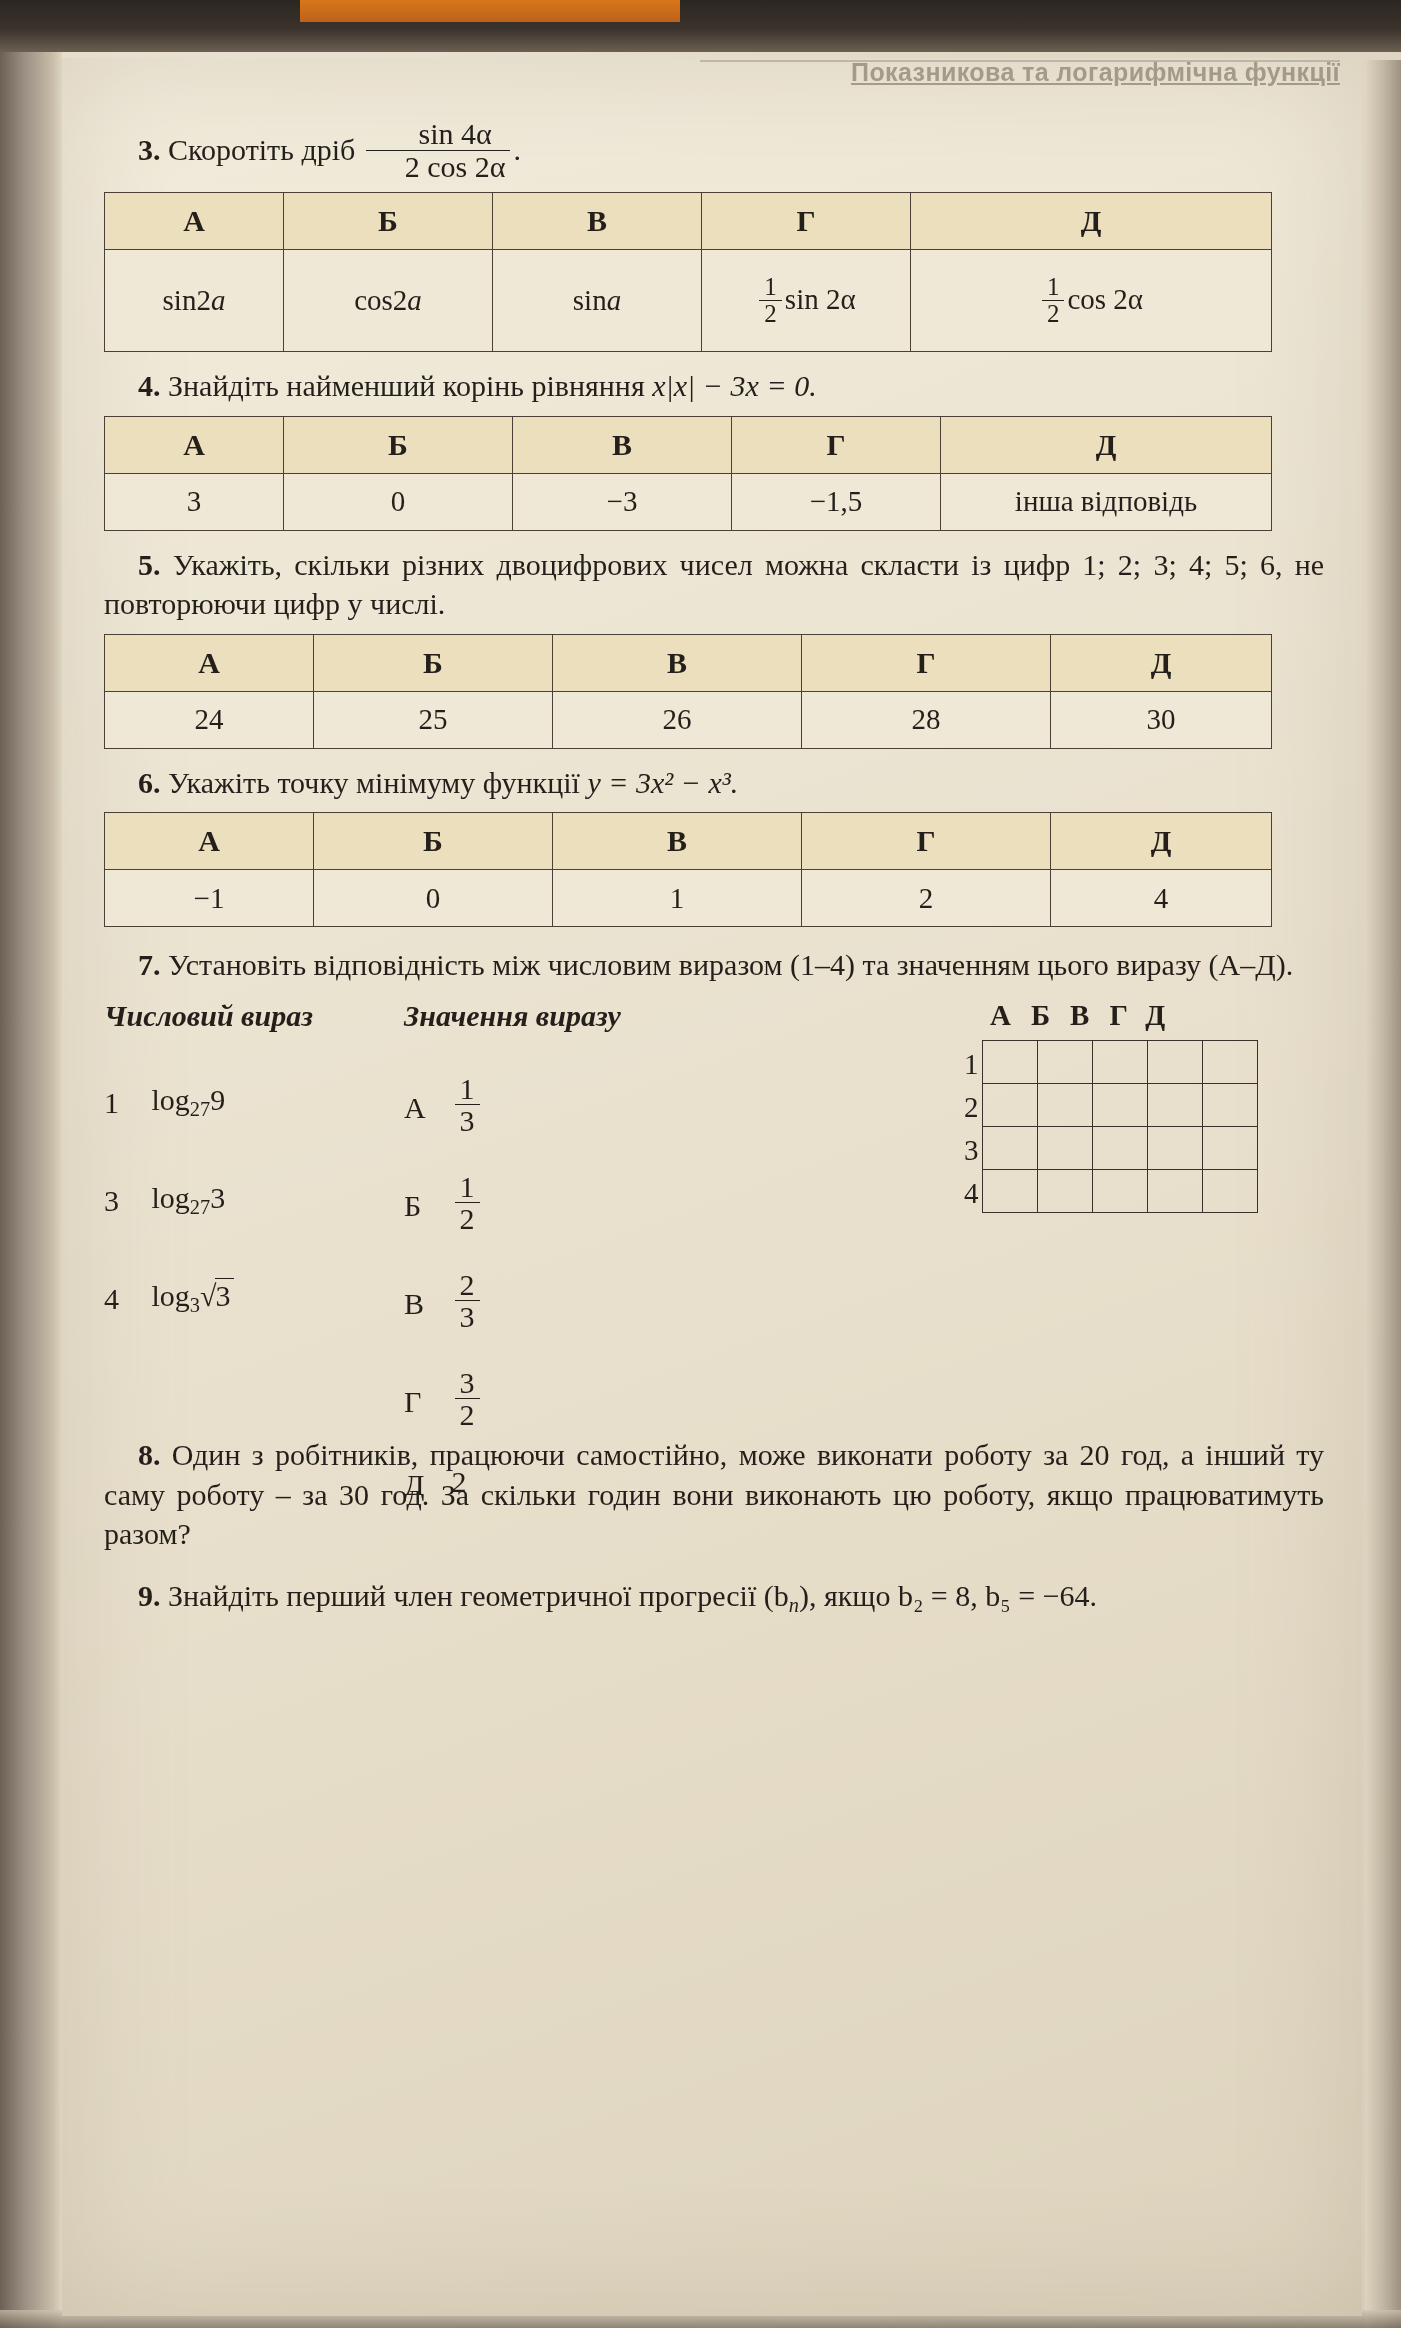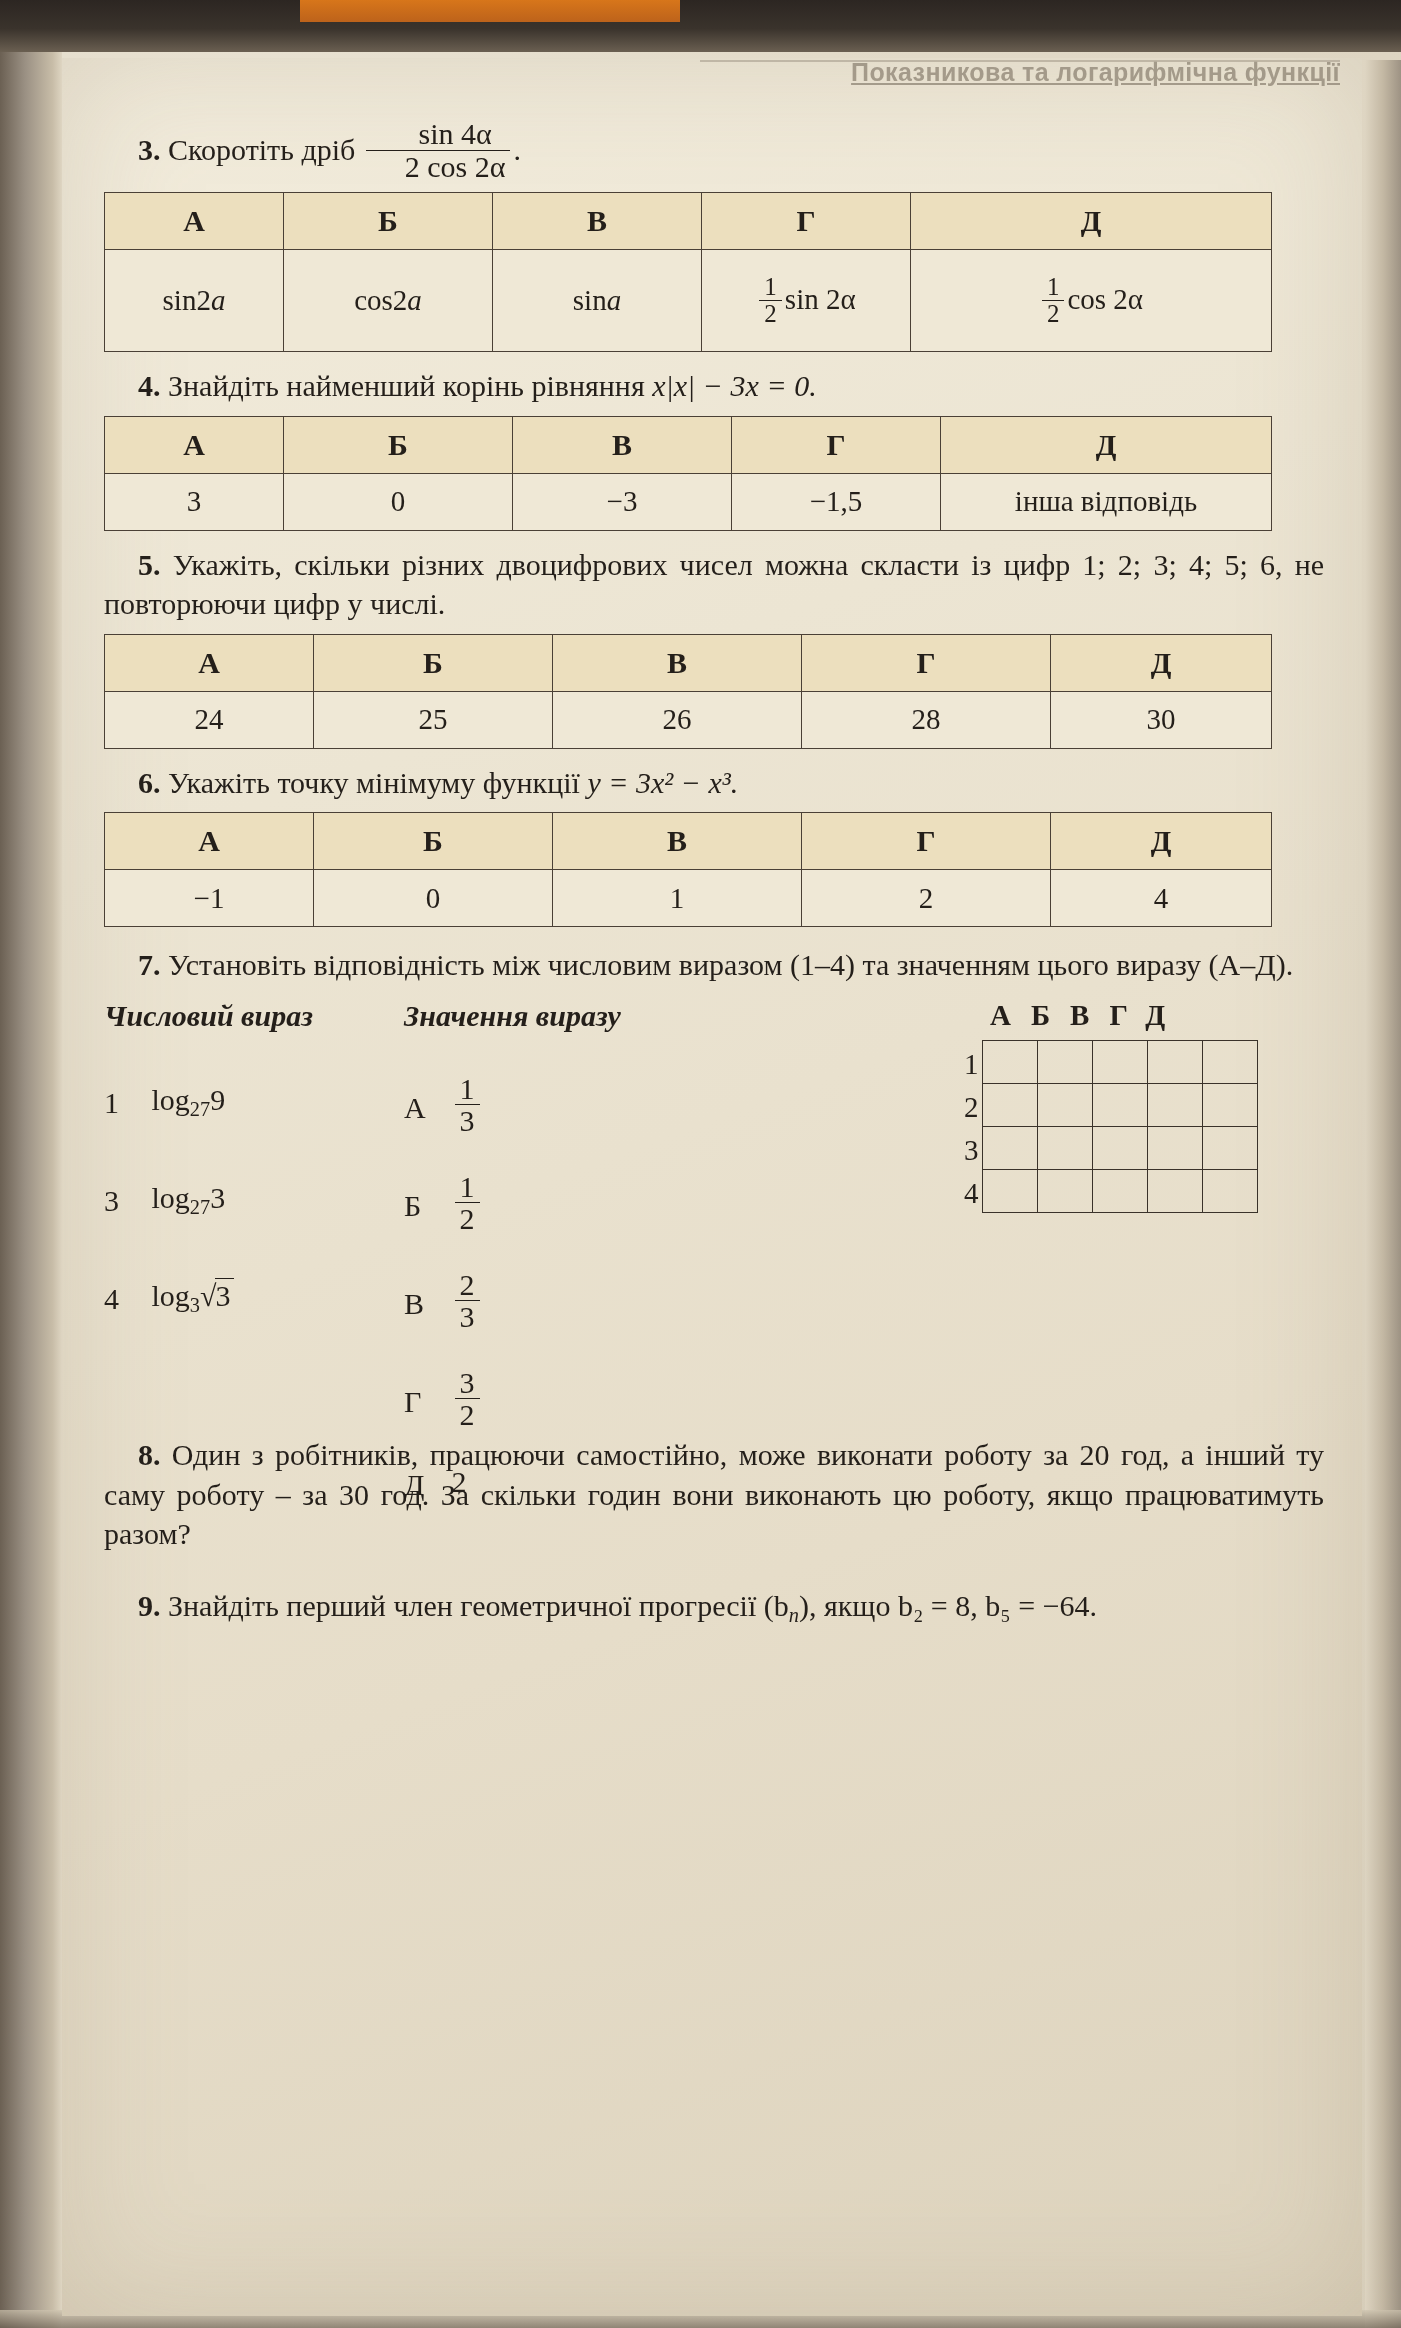--- a/index.html
+++ b/index.html
@@ -335,20 +335,20 @@
         </tbody>
           </table>
       </div>
     </div>
 
     <div class="q indent" style="margin-top:6px">
       <span class="qnum">8.</span>
       <span>Один з робітників, працюючи самостійно, може виконати роботу за 20 год, а інший ту саму роботу – за 30 год. За скільки годин вони виконають цю роботу, якщо працюватимуть разом?</span>
     </div>
 
-    <div class="q indent" style="margin-top:32px">
+    <div class="q indent" style="margin-top:22px">
       <span class="qnum">9.</span>
       <span>Знайдіть перший член геометричної прогресії (b</span><i class="sub">n</i><span>),</span>
       <span>якщо b₂ = 8, b₅ = −64.</span>
     </div>
 
   </div>
 </div>
 
 </body></html>

